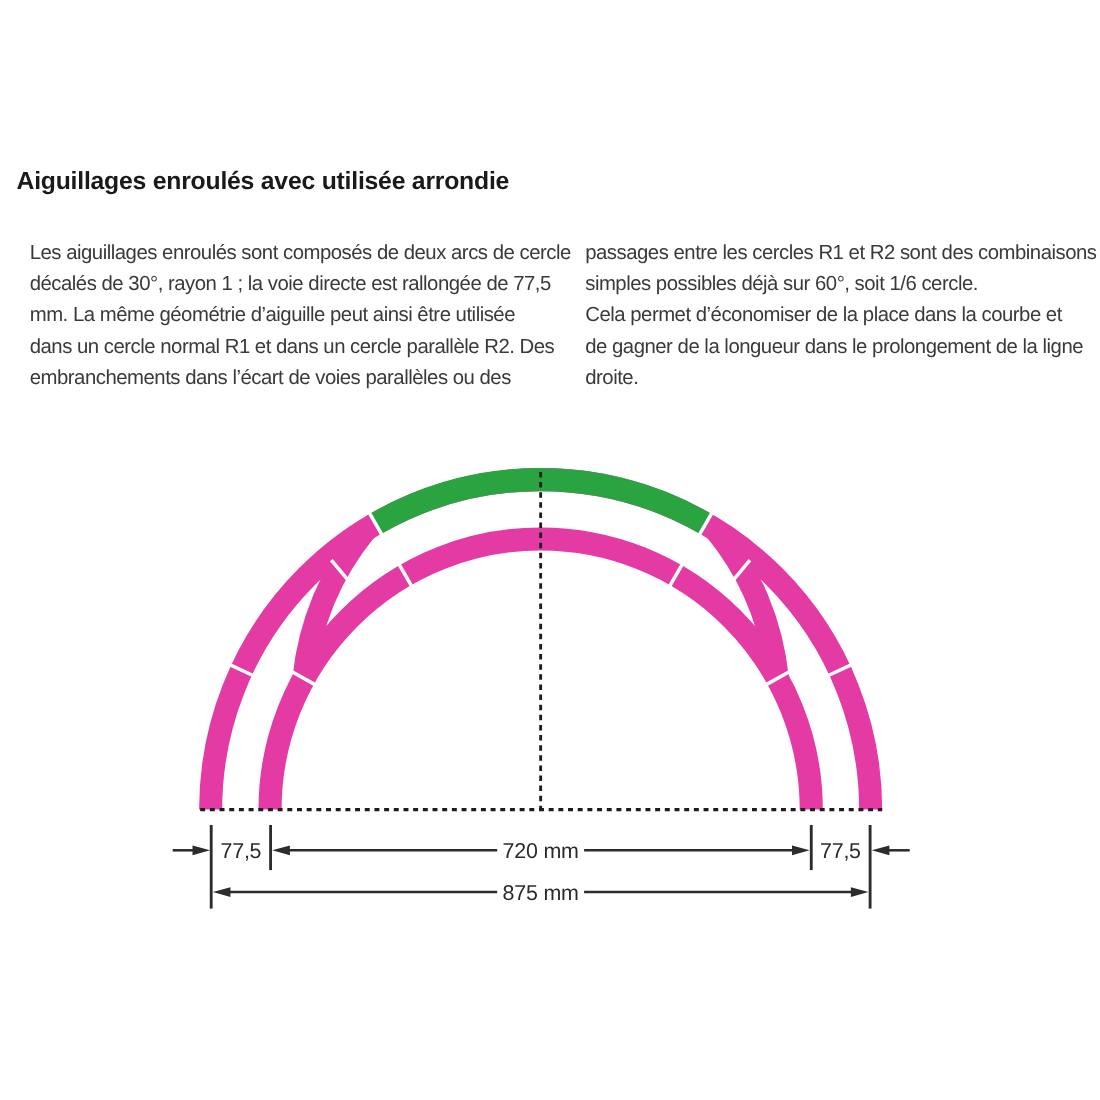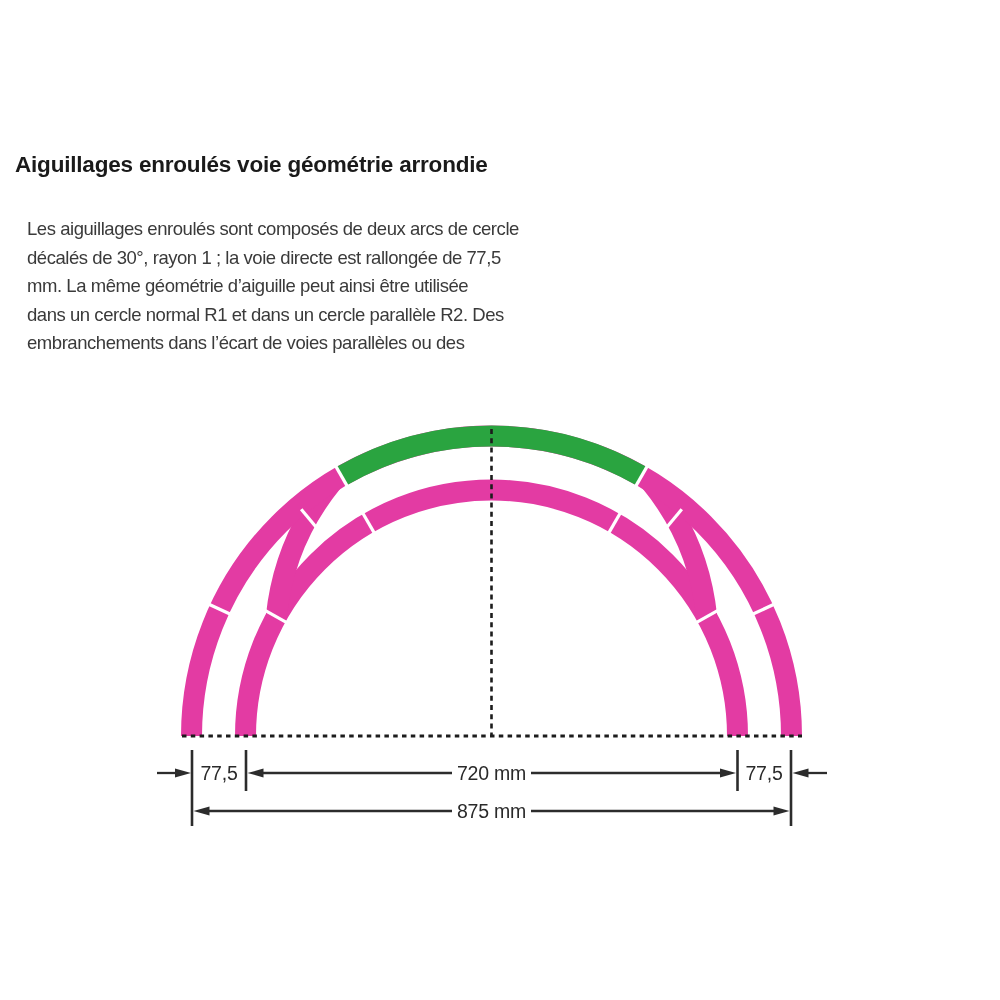--- a/index.html
+++ b/index.html
@@ -26,27 +26,32 @@
   .dimtick{stroke:#2c2c2c;stroke-width:2.6;fill:none;}
   .arrow{fill:#2c2c2c;stroke:none;}
   .dimtext{font-family:"Liberation Sans",sans-serif;font-size:19.5px;fill:#2a2a2a;
     text-anchor:middle;letter-spacing:-0.2px;}
 </style>
 </head>
 <body>
 
 <div class="page">
 
-  <h1 class="heading">Aiguillages enroulés voie géométrie arrondie</h1>
+  <h1 class="heading">Aiguillages enroulés avec utilisée arrondie</h1>
 
   <p class="col col-left">Les aiguillages enroulés sont composés de deux arcs de cercle
 décalés de 30°, rayon 1 ; la voie directe est rallongée de 77,5
 mm. La même géométrie d’aiguille peut ainsi être utilisée
 dans un cercle normal R1 et dans un cercle parallèle R2. Des
 embranchements dans l’écart de voies parallèles ou des</p>
+  <p class="col col-right">passages entre les cercles R1 et R2 sont des combinaisons
+simples possibles déjà sur 60°, soit 1/6 cercle.
+Cela permet d’économiser de la place dans la courbe et
+de gagner de la longueur dans le prolongement de la ligne
+droite.</p>
 
   <svg class="diagram" viewBox="0 0 1000 1000" aria-hidden="true">
 
     <path class="track" d="M 245.5,736 A 246 246 0 0 1 737.5,736" stroke="#e33ba3"></path>
 
     <path class="track" d="M 332.5,481.6 A 255 255 0 0 0 276.3,616.7" stroke="#e33ba3"></path>
     <path class="track" d="M 650.5,481.6 A 255 255 0 0 1 706.7,616.7" stroke="#e33ba3"></path>
 
     <path class="track" d="M 191.5,736 A 300 300 0 0 1 791.5,736" stroke="#e33ba3"></path>
 

